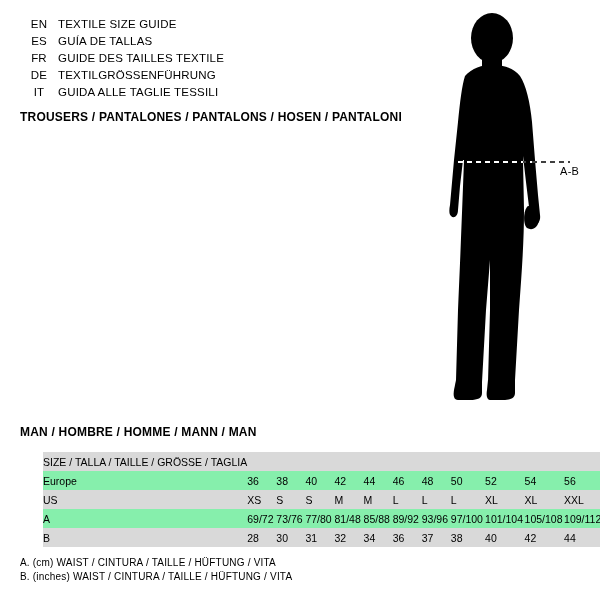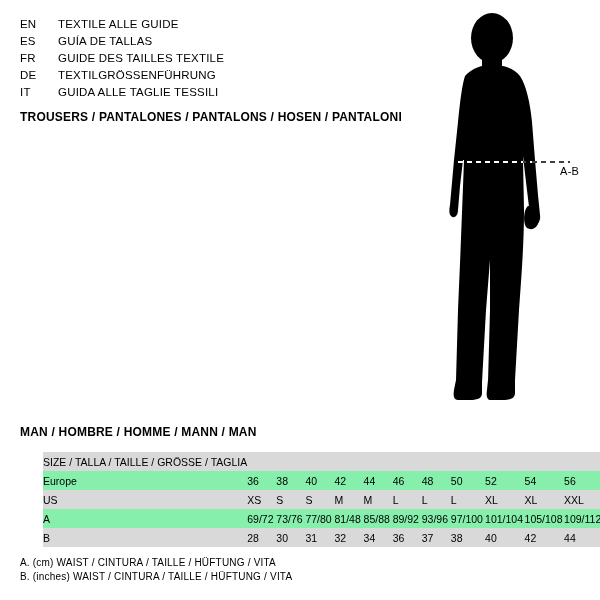--- a/index.html
+++ b/index.html
@@ -31,20 +31,21 @@
   .lang-row {
     display: flex;
     align-items: baseline;
     height: 17px;
     line-height: 17px;
   }
   .lang-code {
     width: 38px;
     font-size: 11.5px;
     letter-spacing: 0.2px;
+    text-align: center;
   }
   .lang-text {
     font-size: 11.5px;
     letter-spacing: 0.2px;
     white-space: nowrap;
   }
 
   .garment-title {
     position: absolute;
     left: 20px;
@@ -127,21 +128,21 @@
   .footnotes div { white-space: nowrap; }
 </style>
 </head>
 <body>
 
 <div class="page">
 
   <div class="lang-block">
     <div class="lang-row">
       <span class="lang-code">EN</span>
-      <span class="lang-text">TEXTILE ALLE GUIDE</span>
+      <span class="lang-text">TEXTILE SIZE GUIDE</span>
     </div>
     <div class="lang-row">
       <span class="lang-code">ES</span>
       <span class="lang-text">GUÍA DE TALLAS</span>
     </div>
     <div class="lang-row">
       <span class="lang-code">FR</span>
       <span class="lang-text">GUIDE DES TAILLES TEXTILE</span>
     </div>
     <div class="lang-row">

